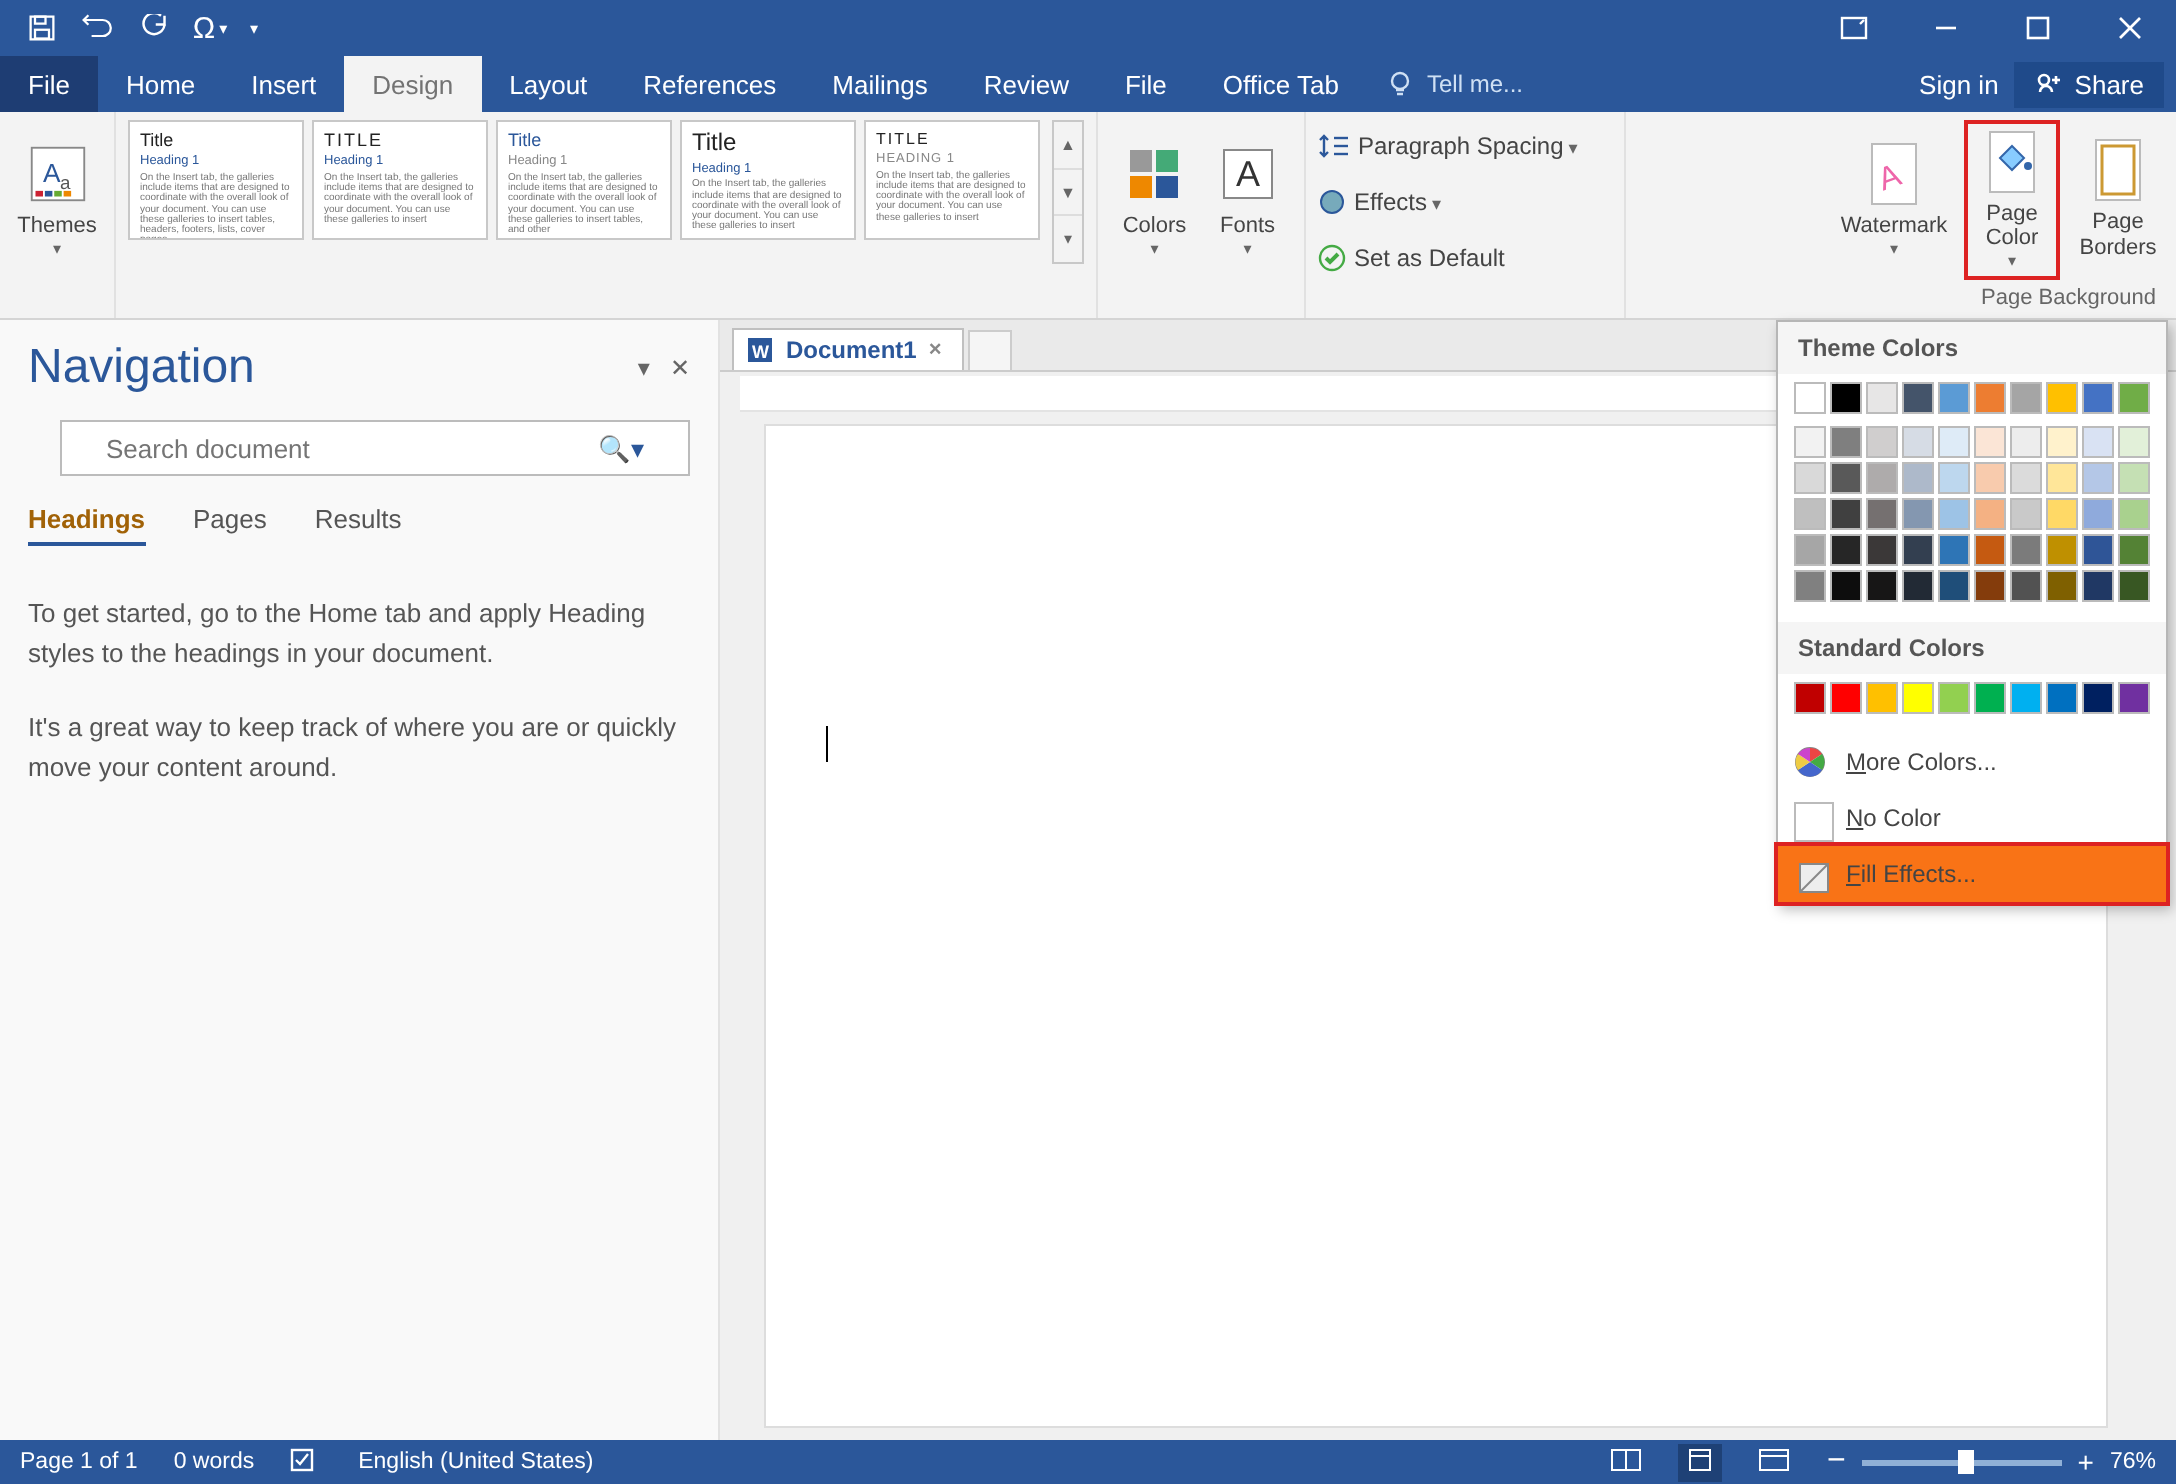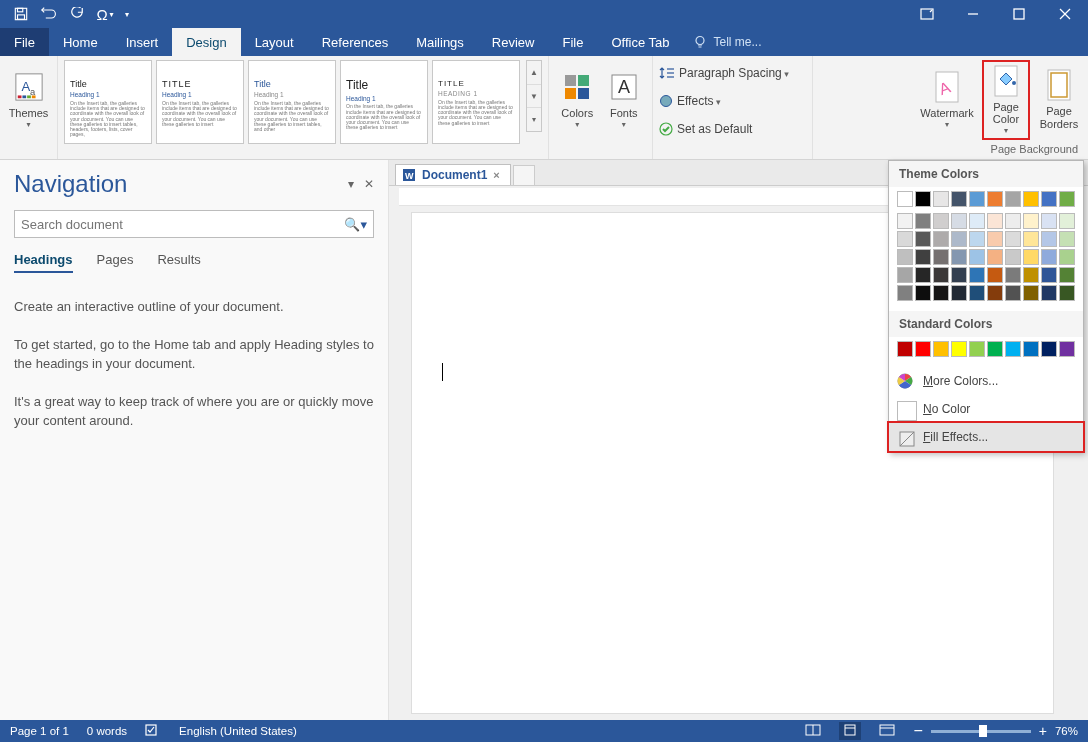--- a/index.html
+++ b/index.html
@@ -8,52 +8,52 @@
   .titlebar { height: 28px; background: #2b579a; color: #fff; display: flex; align-items: center; position: relative; }
   .qat { display: flex; gap: 2px; align-items: center; padding-left: 8px; height:100%; }
   .qat .btn { width: 26px; height: 24px; display:flex; align-items:center; justify-content:center; color:#fff; font-size:14px; }
   .title-center { position:absolute; left:0; right:0; text-align:center; pointer-events:none; font-size:13px; }
   .winctl { margin-left:auto; display:flex; height:100%; }
   .winctl .wbtn { width: 46px; display:flex; align-items:center; justify-content:center; font-size:14px; }
   
   .ribbon-tabs { height: 28px; background: #2b579a; color:#fff; display:flex; align-items:stretch; }
   .ribbon-tabs .tab { padding: 0 14px; display:flex; align-items:center; font-size:13px; cursor:default; }
   .ribbon-tabs .tab.file { background:#1e3d73; }
-  .ribbon-tabs .tab.active { background:#f3f3f3; color:#0c4a6e; }
+  .ribbon-tabs .tab.active { background:#f3f3f3; color:#737373; }
   .ribbon-tabs .spacer { flex:1; }
   .ribbon-tabs .tell { display:flex; align-items:center; gap:6px; color:#cfe0f4; font-size:12px; padding:0 10px;}
   .ribbon-tabs .right { display:flex; align-items:center; gap:8px; padding-right:6px;}
   .ribbon-tabs .share { background:#1f4a8a; padding:4px 10px; display:flex; align-items:center; gap:6px; font-size:13px;}
   
   .ribbon { height: 104px; background:#f3f3f3; border-bottom:1px solid #d4d4d4; display:flex; }
   .group { border-right:1px solid #e1e1e1; display:flex; flex-direction:column; }
   .group .controls { flex:1; display:flex; align-items:flex-start; padding:4px 6px 0 6px; gap:4px; }
   .group .label { text-align:center; font-size:11px; color:#666; padding:2px 0 4px; }
   .bigbtn { display:flex; flex-direction:column; align-items:center; justify-content:center; width:52px; height:80px; font-size:11px; color:#444; text-align:center; line-height:1.15; }
   .bigbtn .ico { width:32px; height:32px; display:flex; align-items:center; justify-content:center; margin-bottom:4px; }
   .styleset { display:flex; flex-wrap:nowrap; gap:4px; }
-  .stylecard { width:88px; height:84px; background:#fff; border:1px solid #c8c8c8; padding:18px 5px; overflow:hidden; font-size:7px; color:#555; line-height:1.15; cursor:default;}
+  .stylecard { width:88px; height:60px; background:#fff; border:1px solid #c8c8c8; padding:4px 5px; overflow:hidden; font-size:7px; color:#555; line-height:1.15; cursor:default;}
   .stylecard .t1 { font-size:9px; color:#222; }
   .stylecard .t2 { font-size:6.5px; color:#2b579a; margin-top:2px;}
   .stylecard .body { font-size:5px; color:#777; margin-top:2px; line-height:1.05;}
   .scrollbtns { width:16px; display:flex; flex-direction:column; border:1px solid #c8c8c8; margin-left:2px;}
   .scrollbtns div { flex:1; display:flex; align-items:center; justify-content:center; font-size:8px; color:#666; border-bottom:1px solid #ddd;}
   .scrollbtns div:last-child{border-bottom:none;}
   .smallrow { height:22px; display:flex; align-items:center; gap:4px; font-size:12px; color:#444; }
   .smallrow .drop::after{ content:" ▾"; font-size:9px; color:#666;}
   .bigbtn.highlight { border:2px solid #d22; }
   
   .workarea { display:flex; height: calc(100% - 28px - 28px - 104px - 22px); }
-  .nav { width:389px; border-right:1px solid #e2e2e2; background:#f9f9f9; display:flex; flex-direction:column; padding:10px 14px; }
+  .nav { width:360px; border-right:1px solid #e2e2e2; background:#f9f9f9; display:flex; flex-direction:column; padding:10px 14px; }
   .nav h1 { font-size:24px; font-weight:400; color:#2b579a; display:flex; align-items:center;}
   .nav h1 .navctl { margin-left:auto; display:flex; gap:10px; color:#666; font-size:12px;}
-  .navsearch { margin-top:12px; border:1px solid #bcbcbc; height:28px; display:flex; align-items:center; padding:0 6px; background:#fff;}
+  .navsearch { margin-top:12px; border:1px solid #bcbcbc; height:28px; display:flex; align-items:center; padding:0 22px; background:#fff;margin-left:16px;}
   .navsearch input { flex:1; border:none; outline:none; font-size:13px; background:transparent;}
   .navtabs { margin-top:14px; display:flex; gap:24px; font-size:13px; color:#555;}
-  .navtabs .act { color:#0c4a6e; font-weight:600; border-bottom:2px solid #2b579a; padding-bottom:4px;}
+  .navtabs .act { color:#a16207; font-weight:600; border-bottom:2px solid #2b579a; padding-bottom:4px;}
   .navtxt { margin-top:24px; font-size:13px; color:#555; line-height:1.5;}
   .navtxt p { margin-bottom:18px;}
   .docarea { flex:1; background:#f0f0f0; display:flex; flex-direction:column; }
   .docruler { height:18px; background:#fff; border-bottom:1px solid #e3e3e3; margin:2px 10px 0 10px;}
   .doctabs { height:26px; background:#eaeaea; display:flex; align-items:flex-end; padding-left:6px; border-bottom:1px solid #ccc;}
   .doctab { background:#fff; border:1px solid #c0c0c0; border-bottom:none; padding:3px 10px 3px 6px; font-size:12px; font-weight:600; color:#2b579a; display:flex; align-items:center; gap:6px;}
   .doctab .cls { color:#888; font-size:11px;}
   .page { flex:1; background:#fff; margin:6px 34px 6px 22px; border:1px solid #ddd; position:relative;}
   .cursor { position:absolute; left:30px; top:150px; width:1px; height:18px; background:#000;}
   
@@ -64,21 +64,21 @@
   .slider .thumb { width:8px; height:12px; background:#fff; position:absolute; left:48px; top:-5px;}
   
   .dropdown { position:absolute; right:4px; top:160px; width:196px; background:#fff; border:1px solid #b6b6b6; box-shadow:2px 3px 6px rgba(0,0,0,.25); font-size:12px; }
   .dropdown .hdr { padding:6px 10px; color:#555; font-weight:600; background:#f5f5f5;}
   .swatches { padding:4px 8px 8px; }
   .swrow { display:flex; gap:2px; margin-bottom:2px;}
   .sw { width:16px; height:16px; border:1px solid #bbb; }
   .item { padding:7px 10px 7px 34px; color:#444; position:relative;}
   .item .u { text-decoration:underline;}
   .item.nocolor::before { content:""; position:absolute; left:8px; top:6px; width:18px; height:18px; border:1px solid #bbb; background:#fff;}
-  .item.highlight { background:#e5e5e5; border:2px solid #d22; margin:-2px; }
+  .item.highlight { background:#f97316; border:2px solid #d22; margin:-2px; }
   .icon-svg{ display:block;}
 </style>
 </head>
 <body>
 
 <div class="titlebar">
   <div class="qat">
     <div class="btn">
         <svg class="icon-svg" width="14" height="14" viewBox="0 0 16 16" fill="none" stroke="#fff" stroke-width="1.3">
           <rect x="1.5" y="1.5" width="13" height="13"></rect>
@@ -144,20 +144,32 @@
   <div class="tab">File</div>
   <div class="tab">Office Tab</div>
   <div class="tell">
       <svg width="14" height="14" fill="none" stroke="#cfe0f4" stroke-width="1.2">
         <circle cx="7" cy="5.5" r="4"></circle>
         <path d="M5 10 h4 M5.5 12 h3"></path>
       </svg>
       <span>Tell me...</span>
     </div>
   <div class="spacer"></div>
+  <div class="right">
+    <div style="font-size:13px;">Sign in</div>
+    <div class="share">
+        <svg width="14" height="14" fill="none" stroke="#fff" stroke-width="1.3">
+          <circle cx="5" cy="5" r="2.5"></circle>
+          <path d="M9 11a3 3 0 0 0-6 0"></path>
+          <line x1="9" y1="5" x2="13" y2="5"></line>
+          <line x1="11" y1="3" x2="11" y2="7"></line>
+        </svg>
+        <span>Share</span>
+      </div>
+  </div>
 </div>
 
 <div class="ribbon">
   <div class="group" style="width:58px;">
     <div class="controls" style="justify-content:center;">
       <div class="bigbtn">
         <div class="ico">
             <svg width="30" height="30" viewBox="0 0 32 32">
               <rect x="2" y="2" width="28" height="28" fill="#fff" stroke="#888"></rect>
               <text x="8" y="20" font-size="14" fill="#2b579a" font-family="serif">A</text>
@@ -317,21 +329,20 @@
     <div class="navsearch">
       <input placeholder="Search document" style="">
       <span style="color:#2b579a;font-size:13px;">🔍▾</span>
     </div>
     <div class="navtabs">
       <div class="act">Headings</div>
       <div>Pages</div>
       <div>Results</div>
     </div>
     <div class="navtxt">
-      <p>Create an interactive outline of your document.</p>
       <p>To get started, go to the Home tab and apply Heading styles to the headings in your document.</p>
       <p>It's a great way to keep track of where you are or quickly move your content around.</p>
     </div>
   </div>
   <div class="docarea">
     <div class="doctabs">
       <div class="doctab">
         <svg width="14" height="14">
             <rect x="1" y="1" width="12" height="12" fill="#2b579a"></rect>
             <text x="3" y="11" font-size="9" fill="#fff" font-weight="bold">W</text>

